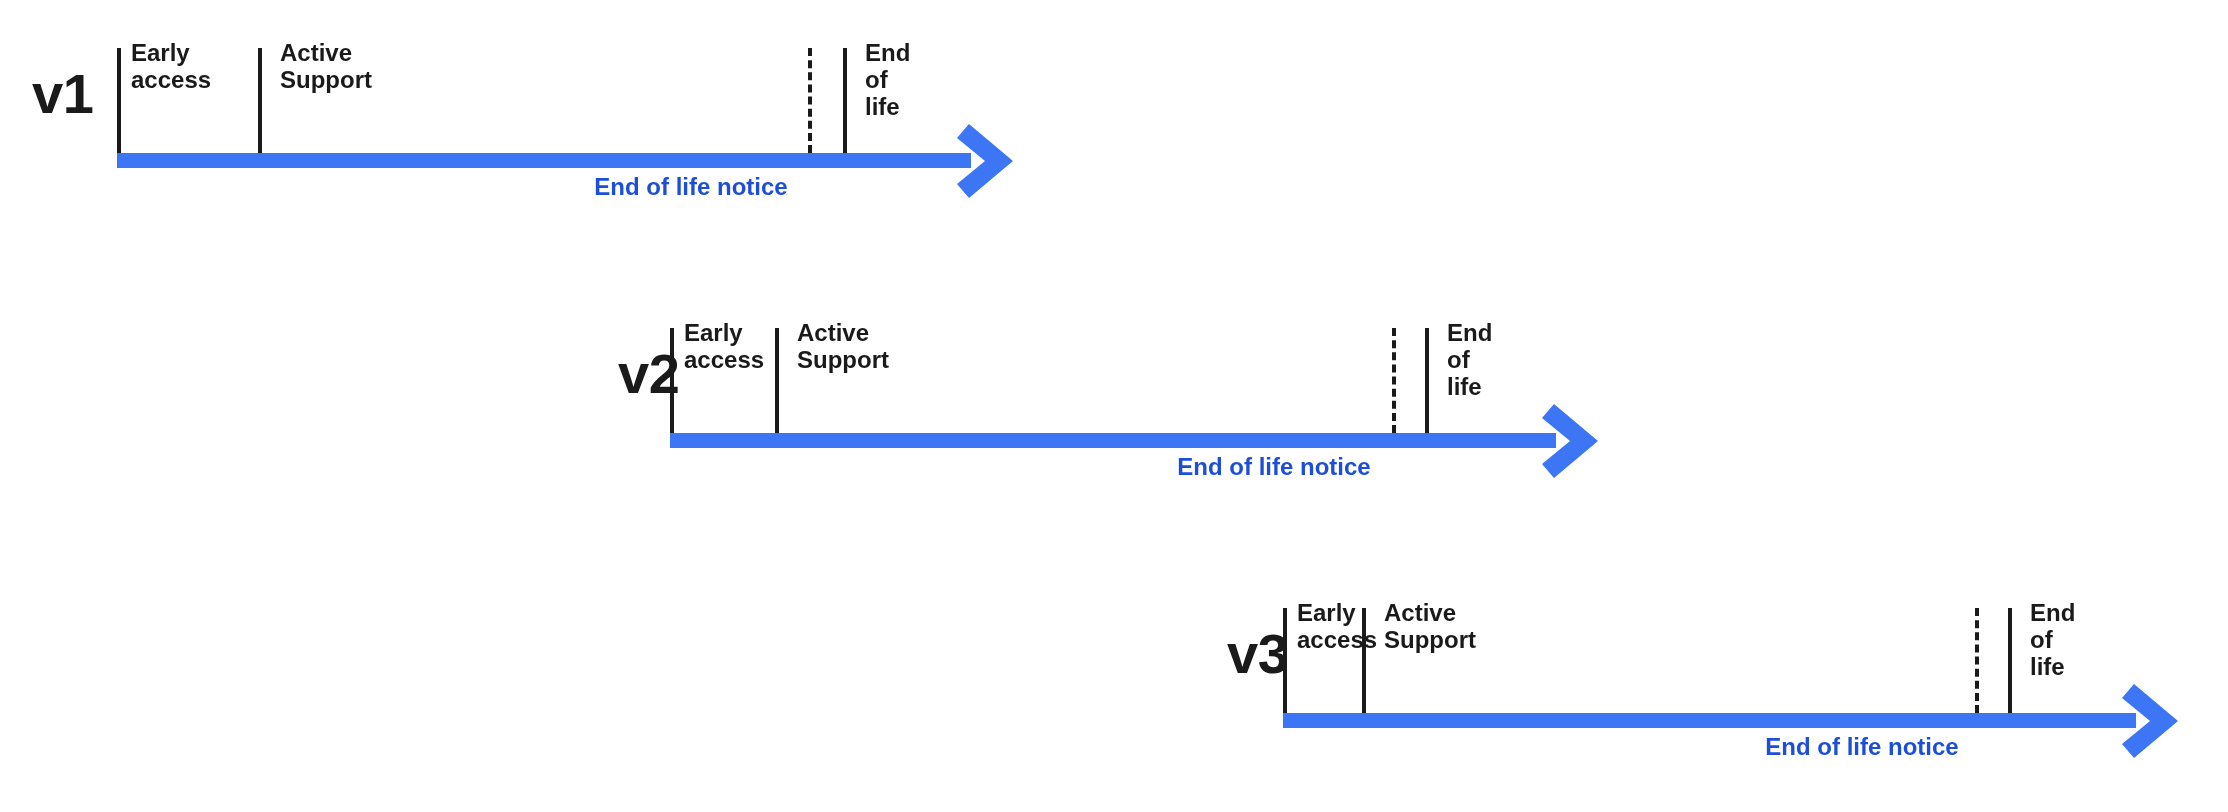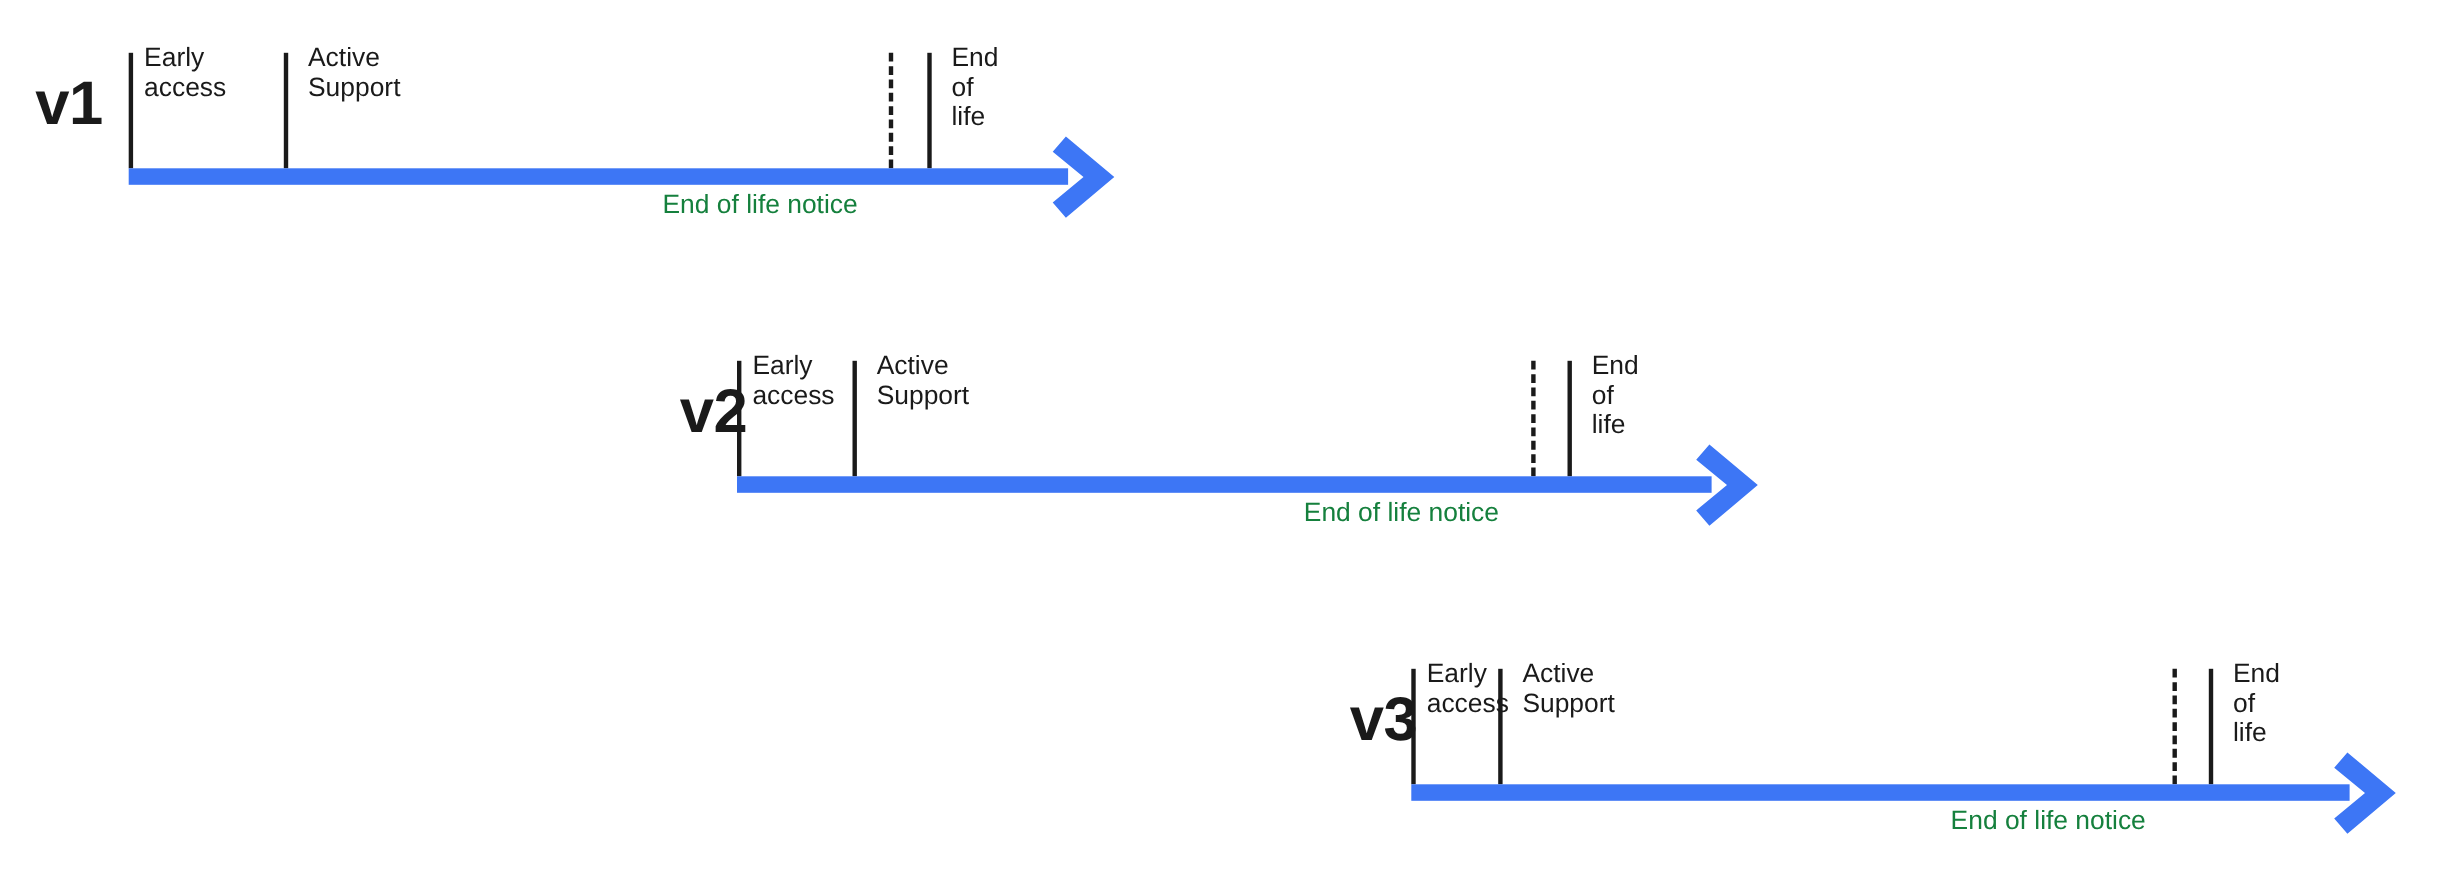--- a/index.html
+++ b/index.html
@@ -49,21 +49,21 @@
   .divider-dashed {
     position: absolute;
     width: 0;
     border-left: 4px dashed #1a1a1a;
   }
 
   
   .phase-label {
     position: absolute;
     font-size: 24px;
-    font-weight: normal;
+    font-weight: bold;
     color: #1a1a1a;
     line-height: 1.12;
     white-space: pre-line;
   }
 
   
   .bar {
     position: absolute;
     height: 15px;
     background: var(--accent, #3d76f5);
@@ -73,22 +73,22 @@
   .arrow-head {
     position: absolute;
     overflow: visible;
   }
   .arrow-head svg { display: block; }
 
   
   .notice-label {
     position: absolute;
     font-size: 24px;
-    font-weight: normal;
-    color: #15803d;
+    font-weight: bold;
+    color: #1d4ed8;
     line-height: 1;
     white-space: nowrap;
     transform: translateX(-50%);
   }
 </style>
 </head>
 <body>
 
 <div id="diagram" style="width: 2228px; height: 812px; background: rgb(255, 255, 255); --accent: #3d76f5;">
     <div class="lane">

